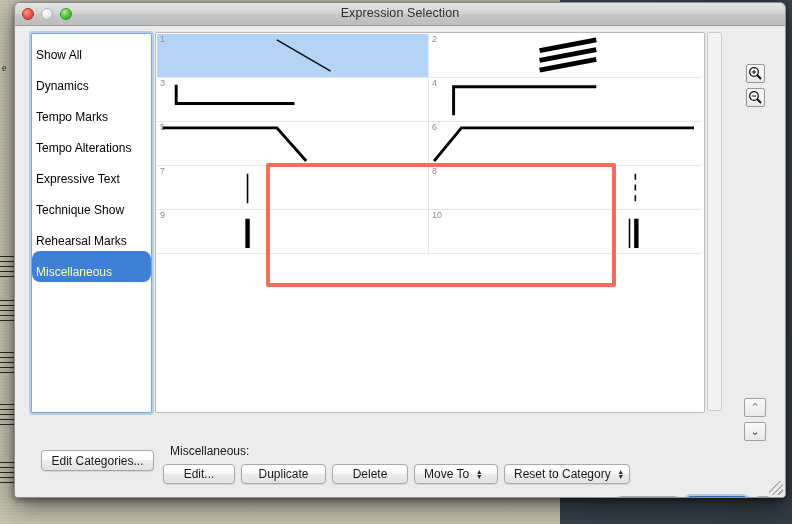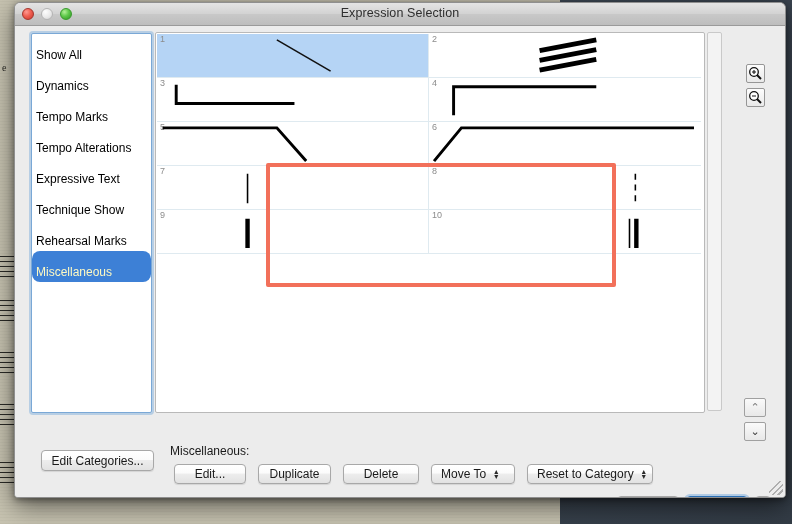--- a/index.html
+++ b/index.html
@@ -343,24 +343,24 @@
   .misc-label {
     position: absolute;
     left: 155px;
     top: 418px;
     font-size: 12px;
     color: #1a1a1a;
     font-family: "Liberation Sans", sans-serif;
   }
   .row-actions {
     position: absolute;
-    left: 159px;
+    left: 148px;
     top: 438px;
     display: flex;
-    gap: 12px;
+    gap: 6px;
     align-items: center;
   }
   #create-misc-btn {
     position: absolute;
     left: 153px;
     top: 471px;
     width: 215px;
     height: 21px;
   }
   .row-confirm {
@@ -568,21 +568,21 @@
         <span>⌃</span>
       </div>
       <div class="navbtn" id="scroll-down-btn">
         <span>⌄</span>
       </div>
 
       <div class="misc-label">Miscellaneous:</div>
 
       <div class="row-actions">
         <div class="btn" style="width:72px">Edit...</div>
-        <div class="btn" style="width:73px">Duplicate</div>
+        <div class="btn" style="width:85px">Duplicate</div>
         <div class="btn" style="width:76px">Delete</div>
         <div class="popup" style="width:84px">
           <span>Move To</span>
           <span class="arrows">
               <span>▴</span>
               <span>▾</span>
             </span>
         </div>
         <div class="popup" style="width:126px">
           <span>Reset to Category</span>

